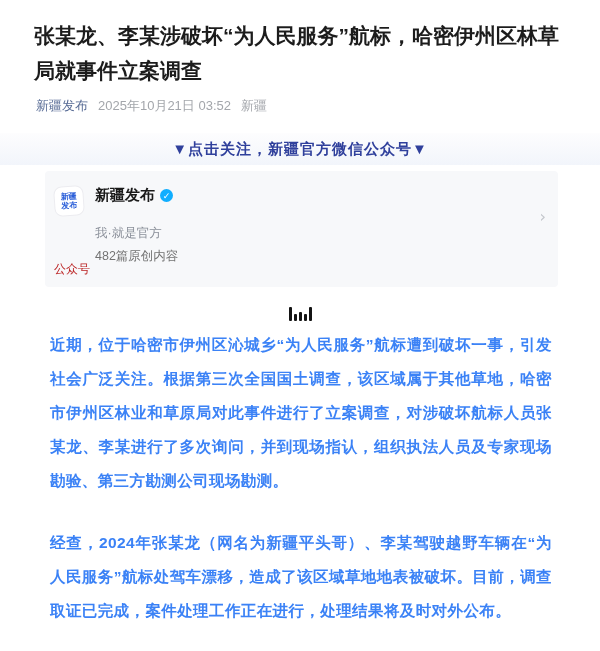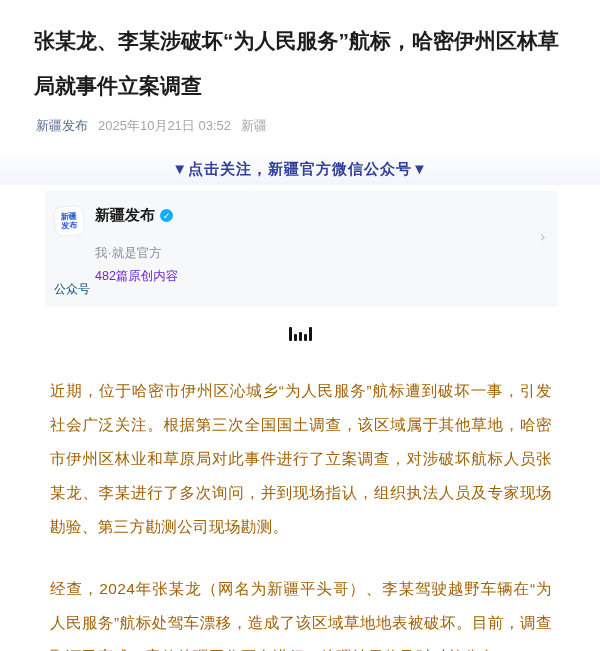--- a/index.html
+++ b/index.html
@@ -9,21 +9,21 @@
     font-family: "Liberation Sans", "DejaVu Sans", sans-serif;
     overflow: hidden;
   }
   .page { width: 600px; height: 651px; position: relative; }
 
   
   .article-title {
     margin: 18px 28px 0 34px;
     font-size: 21px;
     font-weight: 700;
-    line-height: 45px;
+    line-height: 35px;
     color: #1c1c1c;
   }
 
   
   .byline {
     margin: 9px 0 0 36px;
     font-size: 13px;
     display: flex;
     align-items: center;
     gap: 10px;
@@ -70,24 +70,24 @@
   .card-text { margin-left: 11px; }
   .card-name-row { display: flex; align-items: center; gap: 5px; }
   .card-name { font-size: 15px; font-weight: 700; color: #1a1a1a; }
   .verified-badge {
     width: 13px; height: 13px; border-radius: 50%;
     background: #10aeff;
     color: #ffffff; font-size: 9px; font-weight: 700;
     display: inline-flex; align-items: center; justify-content: center;
   }
   .card-tagline { margin-top: 20px; font-size: 12.5px; color: #8a8f99; }
-  .card-count { margin-top: 6px; font-size: 12.5px; color: #6d28d9; }
+  .card-count { margin-top: 6px; font-size: 12.5px; color: #737373; }
   .card-type-label {
     position: absolute; left: 9px; bottom: 9px;
-    font-size: 12px; color: #0c4a6e;
+    font-size: 12px; color: #b91c1c;
   }
   .card-chevron {
     position: absolute; right: 12px; top: 36px;
     font-size: 16px; color: #c3c6cb;
     cursor: pointer;
     font-family: "DejaVu Sans", sans-serif;
   }
 
   
   .bars-icon {
@@ -105,26 +105,27 @@
   
   .notice-heading {
     margin-top: 22px;
     text-align: center;
     font-size: 15.5px;
     font-weight: 700;
     color: #2b35a3;
     letter-spacing: 0.5px;
   }
   .notice-paragraph {
-    margin: 33px 48px 0 50px;
+    margin: 7px 48px 0 50px;
     font-size: 15.5px;
     line-height: 34px;
-    color: #a16207;
+    color: #3b82f6;
     text-align: justify;
     letter-spacing: 0.4px;
+    font-weight: bold;
   }
   .notice-paragraph.second { margin-top: 28px; }
 </style>
 </head>
 <body>
 
 <div class="page">
 
   <h1 class="article-title">张某龙、李某涉破坏“为人民服务”航标，哈密伊州区林草局就事件立案调查</h1>
 

